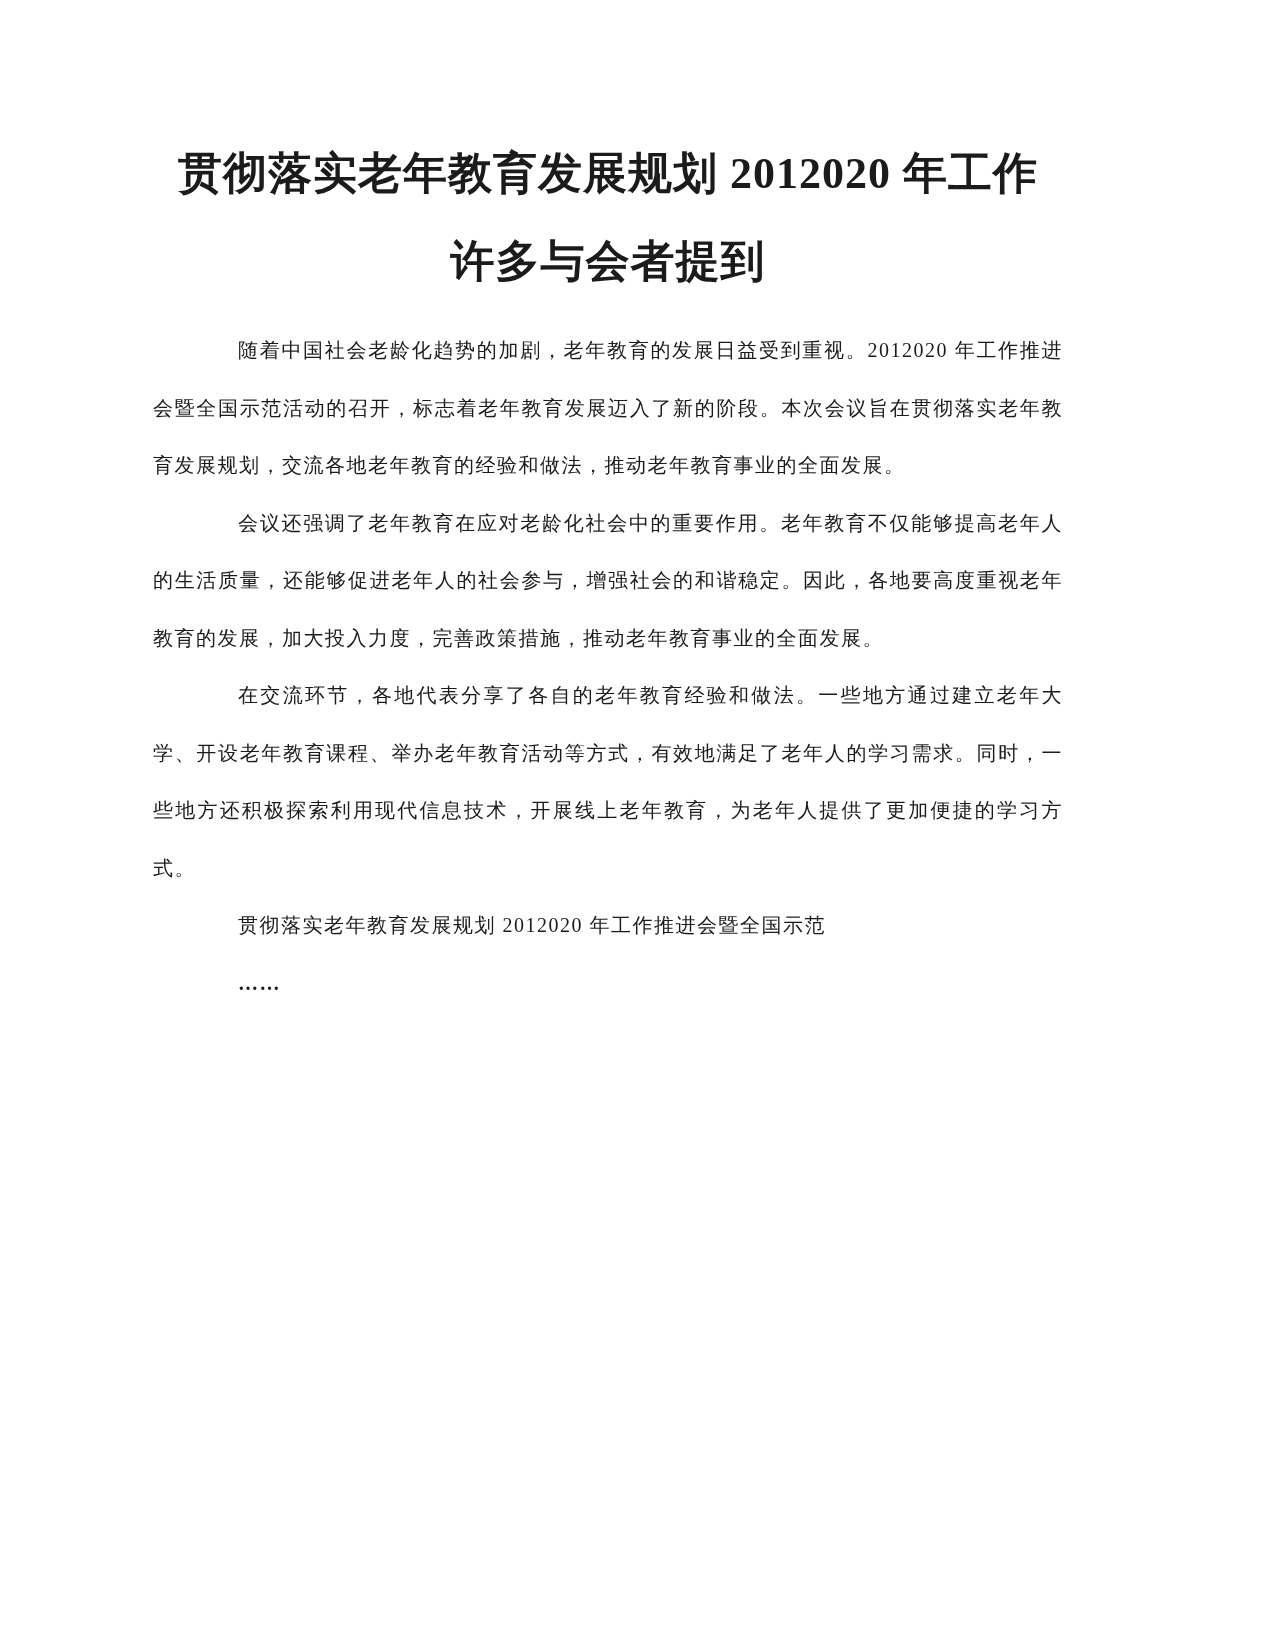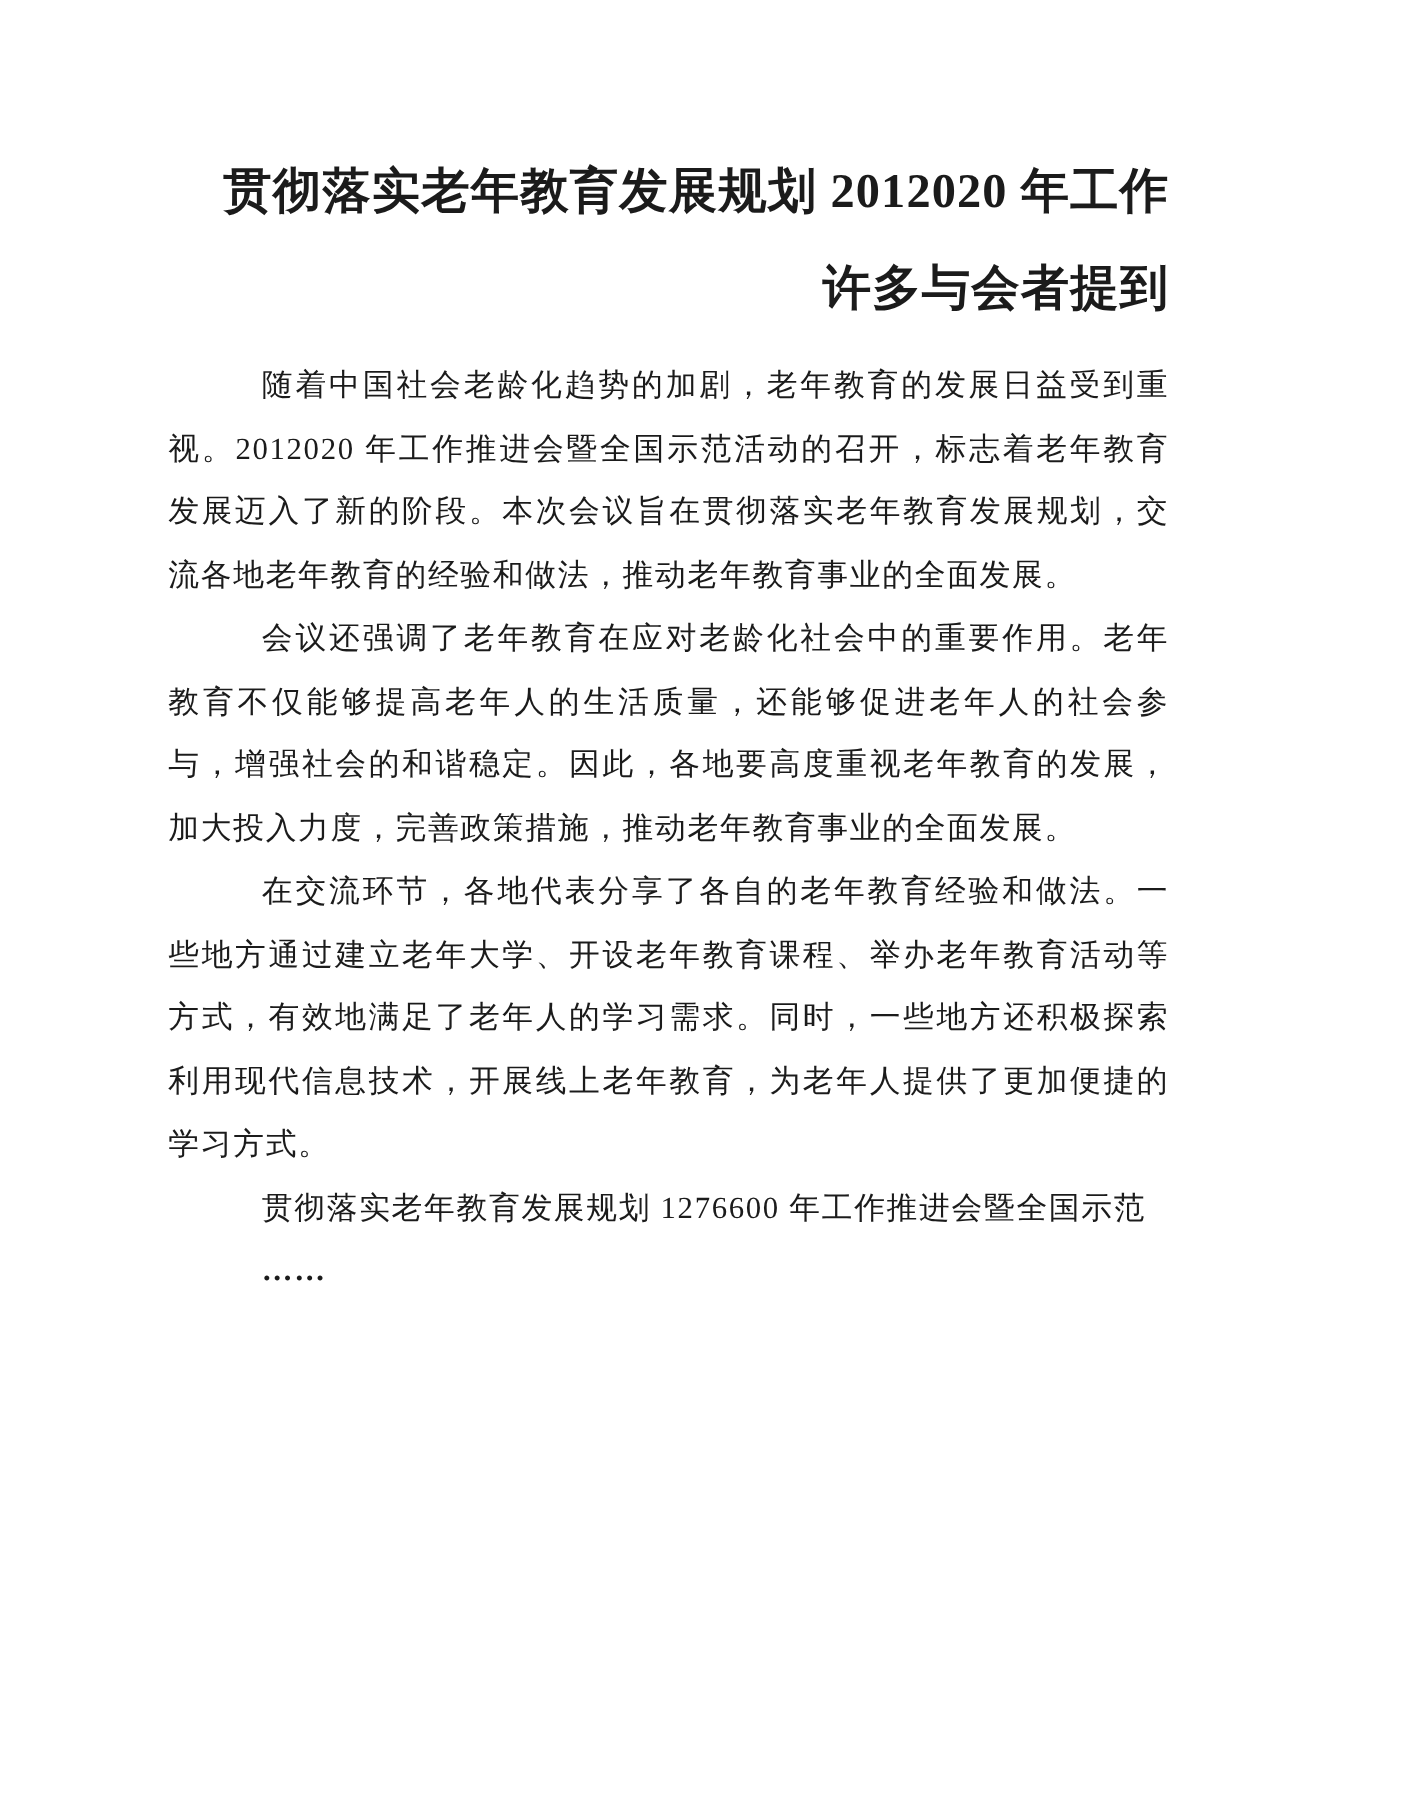--- a/index.html
+++ b/index.html
@@ -16,30 +16,30 @@
   }
   .page {
     box-sizing: border-box;
     width: 1275px;
     height: 1650px;
     padding: 130px 212px 0 153px;
     background: #ffffff;
     overflow: hidden;
   }
   .doc-title {
-    text-align: right;
+    text-align: center;
     font-weight: bold;
     font-size: 44px;
     line-height: 88px;
     letter-spacing: 1px;
     white-space: nowrap;
   }
   .doc-body {
     margin-top: 16px;
-    font-size: 28px;
+    font-size: 20px;
     line-height: 57.5px;
     letter-spacing: 1.5px;
     text-align: justify;
   }
   .doc-body p {
     margin: 0;
     padding: 0;
     text-indent: 85px; 
   }
   .ellipsis-line {
@@ -53,17 +53,17 @@
 
   <div class="doc-title">
     <div>贯彻落实老年教育发展规划 2012020 年工作</div>
     <div>许多与会者提到</div>
   </div>
 
   <div class="doc-body">
     <p>随着中国社会老龄化趋势的加剧，老年教育的发展日益受到重视。2012020 年工作推进会暨全国示范活动的召开，标志着老年教育发展迈入了新的阶段。本次会议旨在贯彻落实老年教育发展规划，交流各地老年教育的经验和做法，推动老年教育事业的全面发展。</p>
     <p>会议还强调了老年教育在应对老龄化社会中的重要作用。老年教育不仅能够提高老年人的生活质量，还能够促进老年人的社会参与，增强社会的和谐稳定。因此，各地要高度重视老年教育的发展，加大投入力度，完善政策措施，推动老年教育事业的全面发展。</p>
     <p>在交流环节，各地代表分享了各自的老年教育经验和做法。一些地方通过建立老年大学、开设老年教育课程、举办老年教育活动等方式，有效地满足了老年人的学习需求。同时，一些地方还积极探索利用现代信息技术，开展线上老年教育，为老年人提供了更加便捷的学习方式。</p>
-    <p>贯彻落实老年教育发展规划 1276600 年工作推进会暨全国示范</p>
+    <p>贯彻落实老年教育发展规划 2012020 年工作推进会暨全国示范</p>
     <p class="ellipsis-line">……</p>
   </div>
 
 </div>
 
 </body></html>

